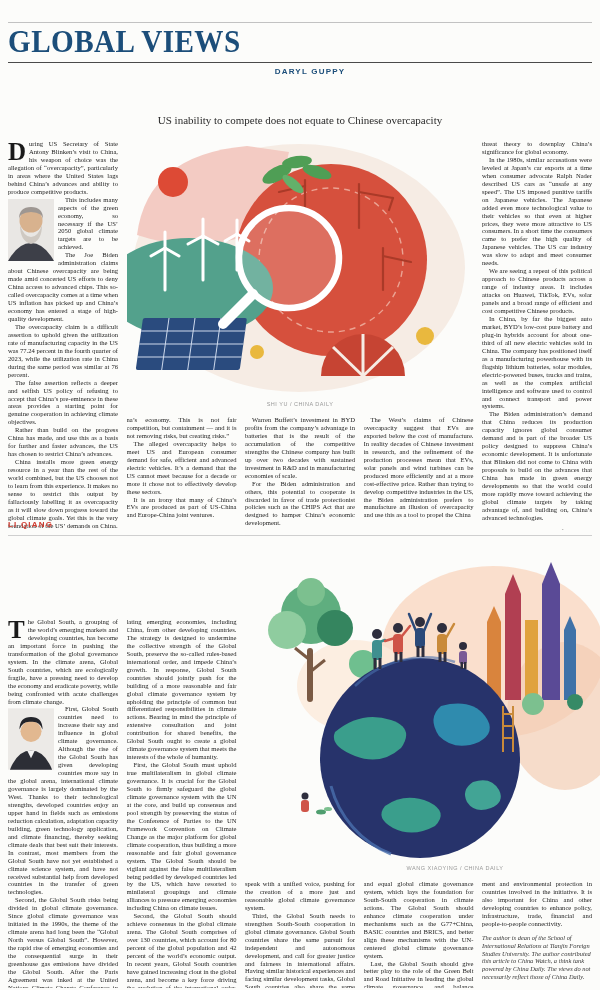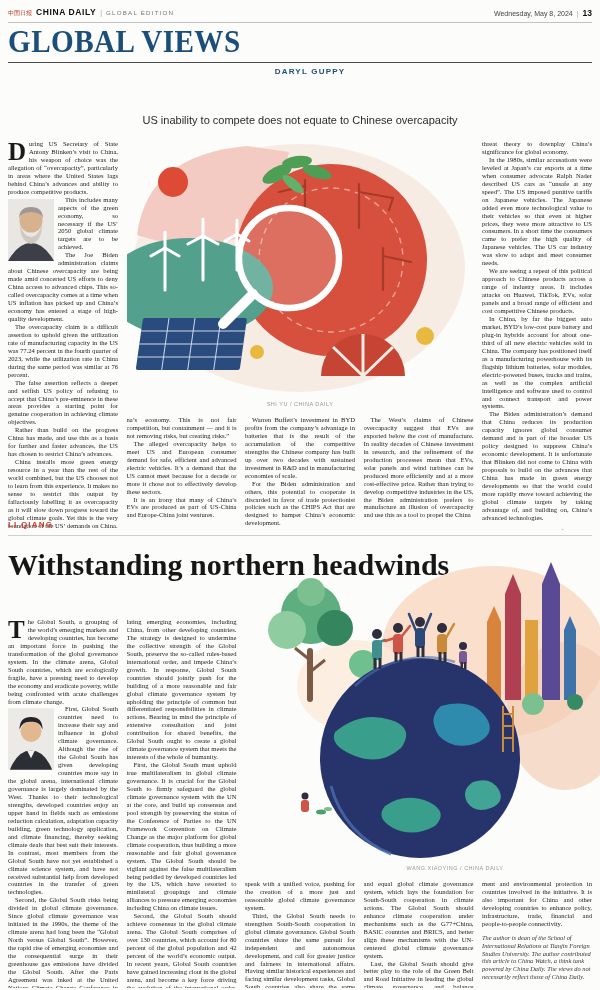--- a/index.html
+++ b/index.html
@@ -21,21 +21,21 @@
   .masthead { position:absolute; top:24px; left:8px; font-size:31px; font-weight:bold;
               color:#1c4e7a; letter-spacing:.5px; transform:scaleX(.94); transform-origin:left; white-space:nowrap; }
   .rule2 { position:absolute; top:62px; left:8px; right:8px; border-top:1.5px solid #4a4a4a; }
 
   
   .kicker { font-family:"Liberation Sans", sans-serif; font-weight:bold; font-size:8px; letter-spacing:1.2px; }
   .k1 { position:absolute; top:67px; left:10px; width:600px; text-align:center; color:#1c4e7a; }
   .title1 { position:absolute; top:76px; left:0; width:600px; text-align:center;
             font-size:30px; font-weight:bold; color:#161616; }
   .subtitle1 { position:absolute; top:114px; left:0; width:600px; text-align:center;
-               font-family:Liberation Sans, sans-serif; font-size:11px; color:#2b2b2b; }
+               font-family:Liberation Serif, serif; font-size:11px; color:#2b2b2b; }
   .k2 { position:absolute; top:520px; left:8px; color:#d13a2e; }
   .title2 { position:absolute; top:548px; left:8px; font-size:30px; font-weight:bold; color:#161616; white-space:nowrap; }
   .subtitle2 { position:absolute; top:588px; left:8px; width:272px;
                font-family:"DejaVu Serif", serif; font-size:9.6px; line-height:12.8px; color:#262626; }
 
   
   .body1 { position:absolute; top:140px; left:8px; width:584px; height:390px; }
   .body2 { position:absolute; top:618px; left:8px; width:584px; height:370px; }
   .col { position:absolute; width:110px; overflow:hidden; }
   .a1c1 { left:0;        top:0;    height:390px; }
@@ -62,33 +62,20 @@
   .illus2 { position:absolute; left:235px; top:556px; width:365px; height:306px; }
   .c2 { position:absolute; left:310px; top:865px; width:290px; }
   .divider { position:absolute; top:535px; left:8px; right:8px; border-top:1px solid #cfcfcf; }
   svg { display:block; }
 </style>
 </head>
 <body>
 
 <div class="page">
 
-  <header class="hdr">
-    <div class="hdr-left">
-      <span class="cn">中国日报</span>
-      <span class="brand">CHINA DAILY</span>
-      <span class="pipe">|</span>
-      <span class="edition">GLOBAL EDITION</span>
-    </div>
-    <div class="hdr-right">
-      <span>Wednesday, May 8, 2024</span>
-      <span class="pipe">|</span>
-      <span class="pagenum">13</span>
-    </div>
-  </header>
   <div class="rule1"></div>
   <h1 class="masthead">GLOBAL VIEWS</h1>
   <div class="rule2"></div>
 
   <div class="kicker k1">DARYL GUPPY</div>
   <div class="subtitle1">US inability to compete does not equate to Chinese overcapacity</div>
 
   <section class="body1">
     <div class="col a1c1">
       <p class="para"><span class="dropcap">D</span><span>uring US Secretary of State Antony Blinken’s visit to China, his weapon of choice was the allegation of “overcapacity”, particularly in areas where the United States lags behind China’s advances and ability to produce competitive products.</span></p>
@@ -204,21 +191,20 @@
           <p class="para ind">In China, by far the biggest auto market, BYD’s low-cost pure battery and plug-in hybrids account for about one-third of all new electric vehicles sold in China. The company has positioned itself as a manufacturing powerhouse with its flagship lithium batteries, solar modules, electric-powered buses, trucks and trains, as well as the complex artificial intelligence and software used to control and connect transport and power systems.</p>
           <p class="para ind">The Biden administration’s demand that China reduces its production capacity ignores global consumer demand and is part of the broader US policy designed to suppress China’s economic development. It is unfortunate that Blinken did not come to China with proposals to build on the advances that China has made in green energy developments so that the world could more rapidly move toward achieving the global climate targets by taking advantage of, and building on, China’s advanced technologies.</p>
         </div>
       <p class="bio">The author is an international financial technical analysis expert and a former national board member of the Australia China Business Council. The author contributed this article to China Watch, a think tank powered by China Daily. The views do not necessarily reflect those of China Daily.</p>
     </div>
   </section>
 
   <div class="divider"></div>
 
   <div class="kicker k2">LI QIANG</div>
-  <h2 class="title2">Withstanding northern headwinds</h2>
 
   <div class="illus2">
     <svg viewBox="0 0 365 306" width="100%" height="100%">
       <ellipse cx="258" cy="96" rx="112" ry="86" fill="#f9dcc8" opacity="0.9"></ellipse>
       <ellipse cx="330" cy="160" rx="58" ry="74" fill="#f3cbb0" opacity="0.65"></ellipse>
       <ellipse cx="120" cy="130" rx="58" ry="46" fill="#fbeadb" opacity="0.8"></ellipse>
       <g>
         <rect x="72" y="92" width="6" height="54" rx="3" fill="#7a5a44"></rect>
         <path d="M75,104 L60,92 M75,116 L90,104" stroke="#7a5a44" stroke-width="3" fill="none"></path>
         <circle cx="76" cy="58" r="30" fill="#5fae7f"></circle>

